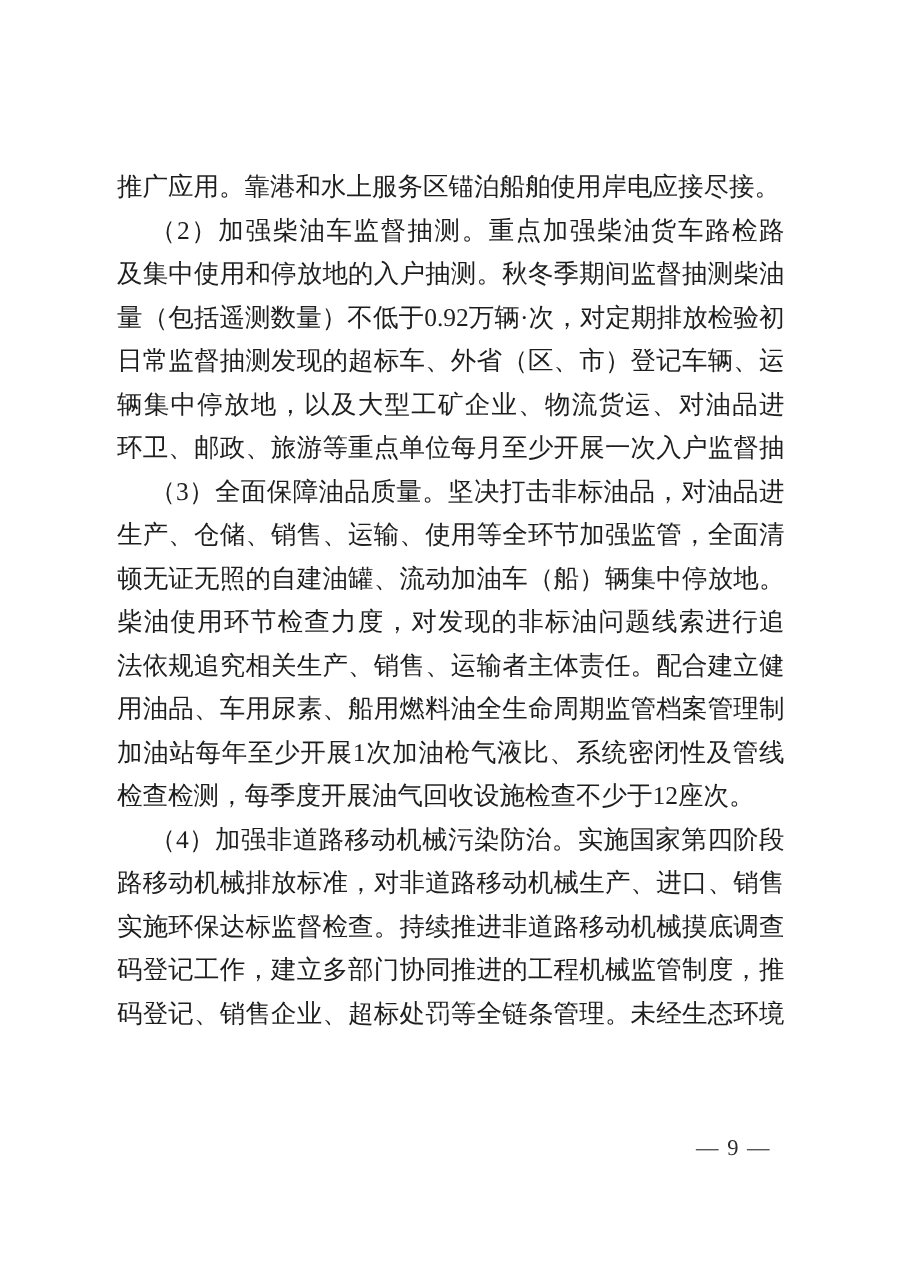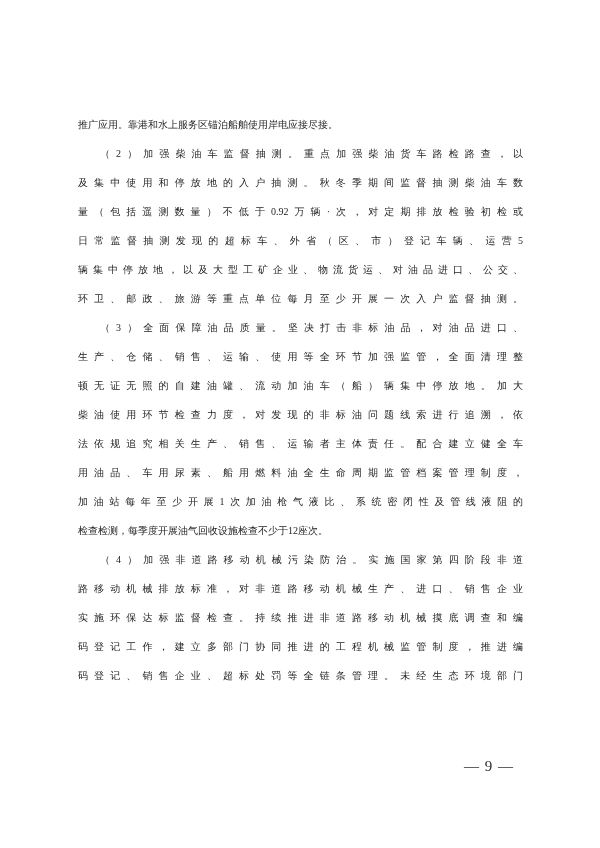--- a/index.html
+++ b/index.html
@@ -15,21 +15,21 @@
     overflow: hidden;
     font-family: "Liberation Serif", "DejaVu Serif", serif;
   }
   .text-block {
     position: absolute;
     left: 78px;
     top: 110px;
     width: 445px;
   }
   .line {
-    font-size: 10px;
+    font-size: 17px;
     line-height: 29px;
     height: 29px;
     overflow: hidden;
     color: #1e1e1e;
     text-align: justify;
     text-align-last: justify;
     white-space: normal;
   }
   .line.natural {
     text-align: left;

